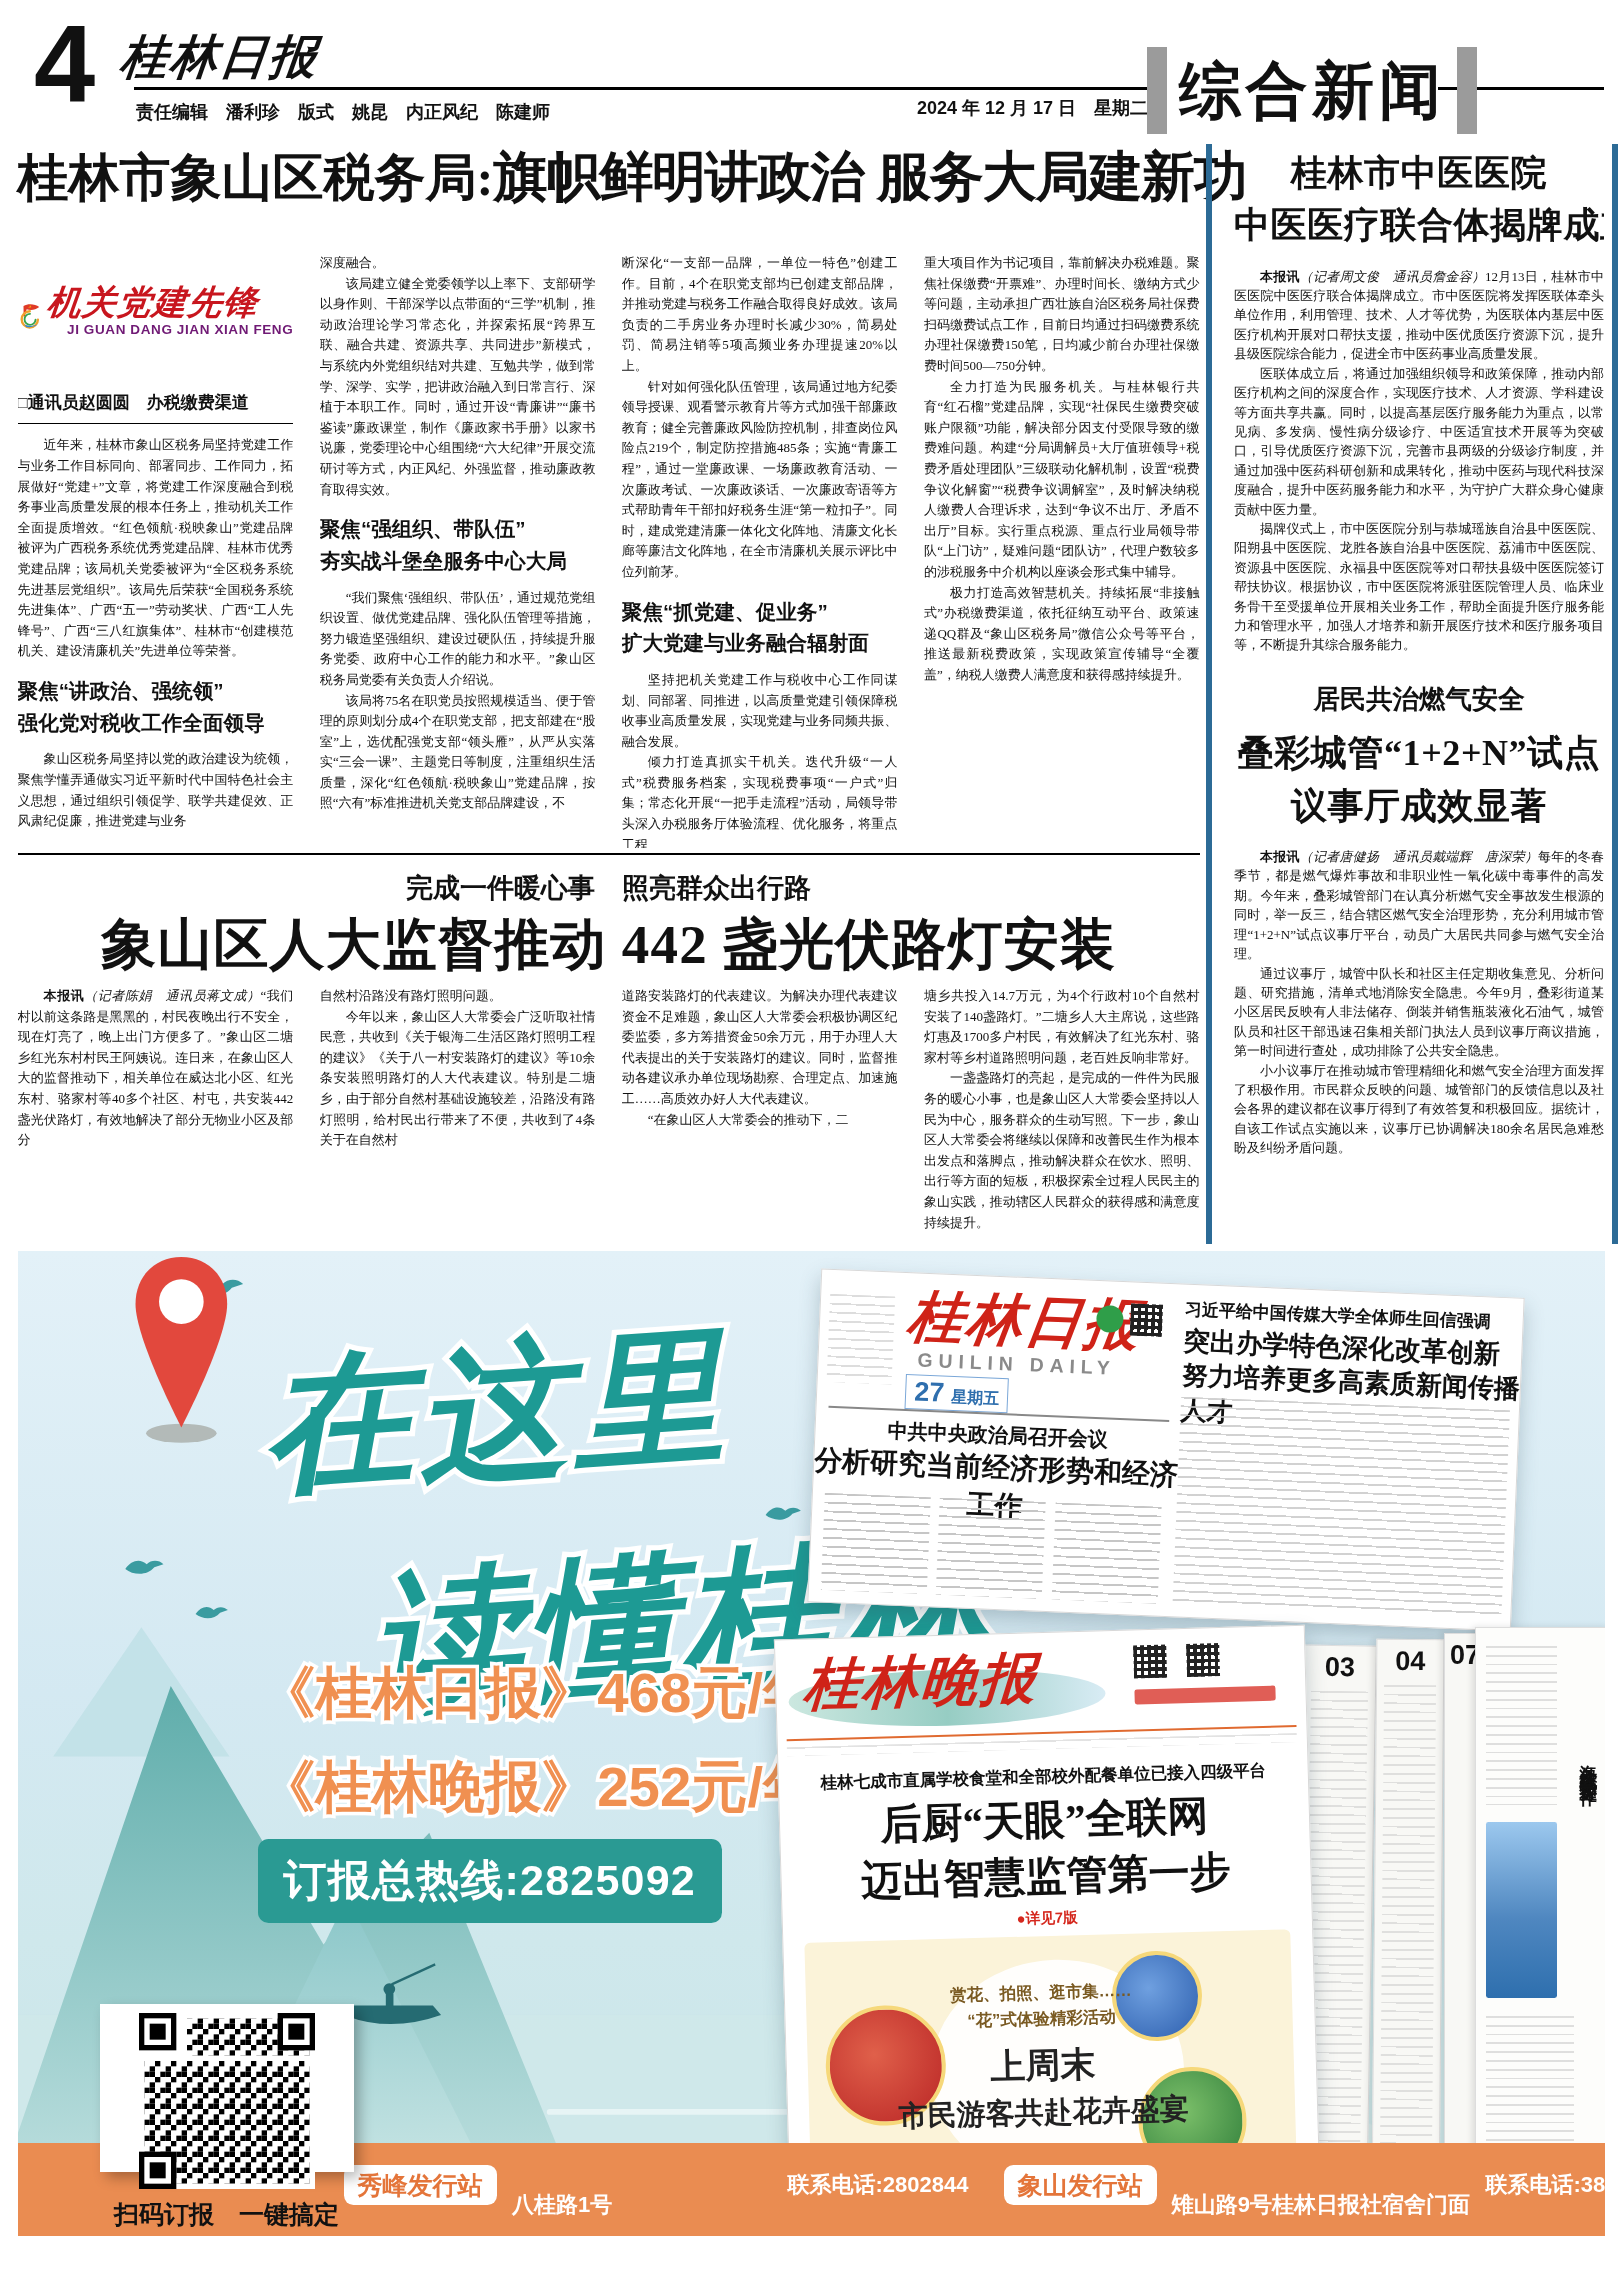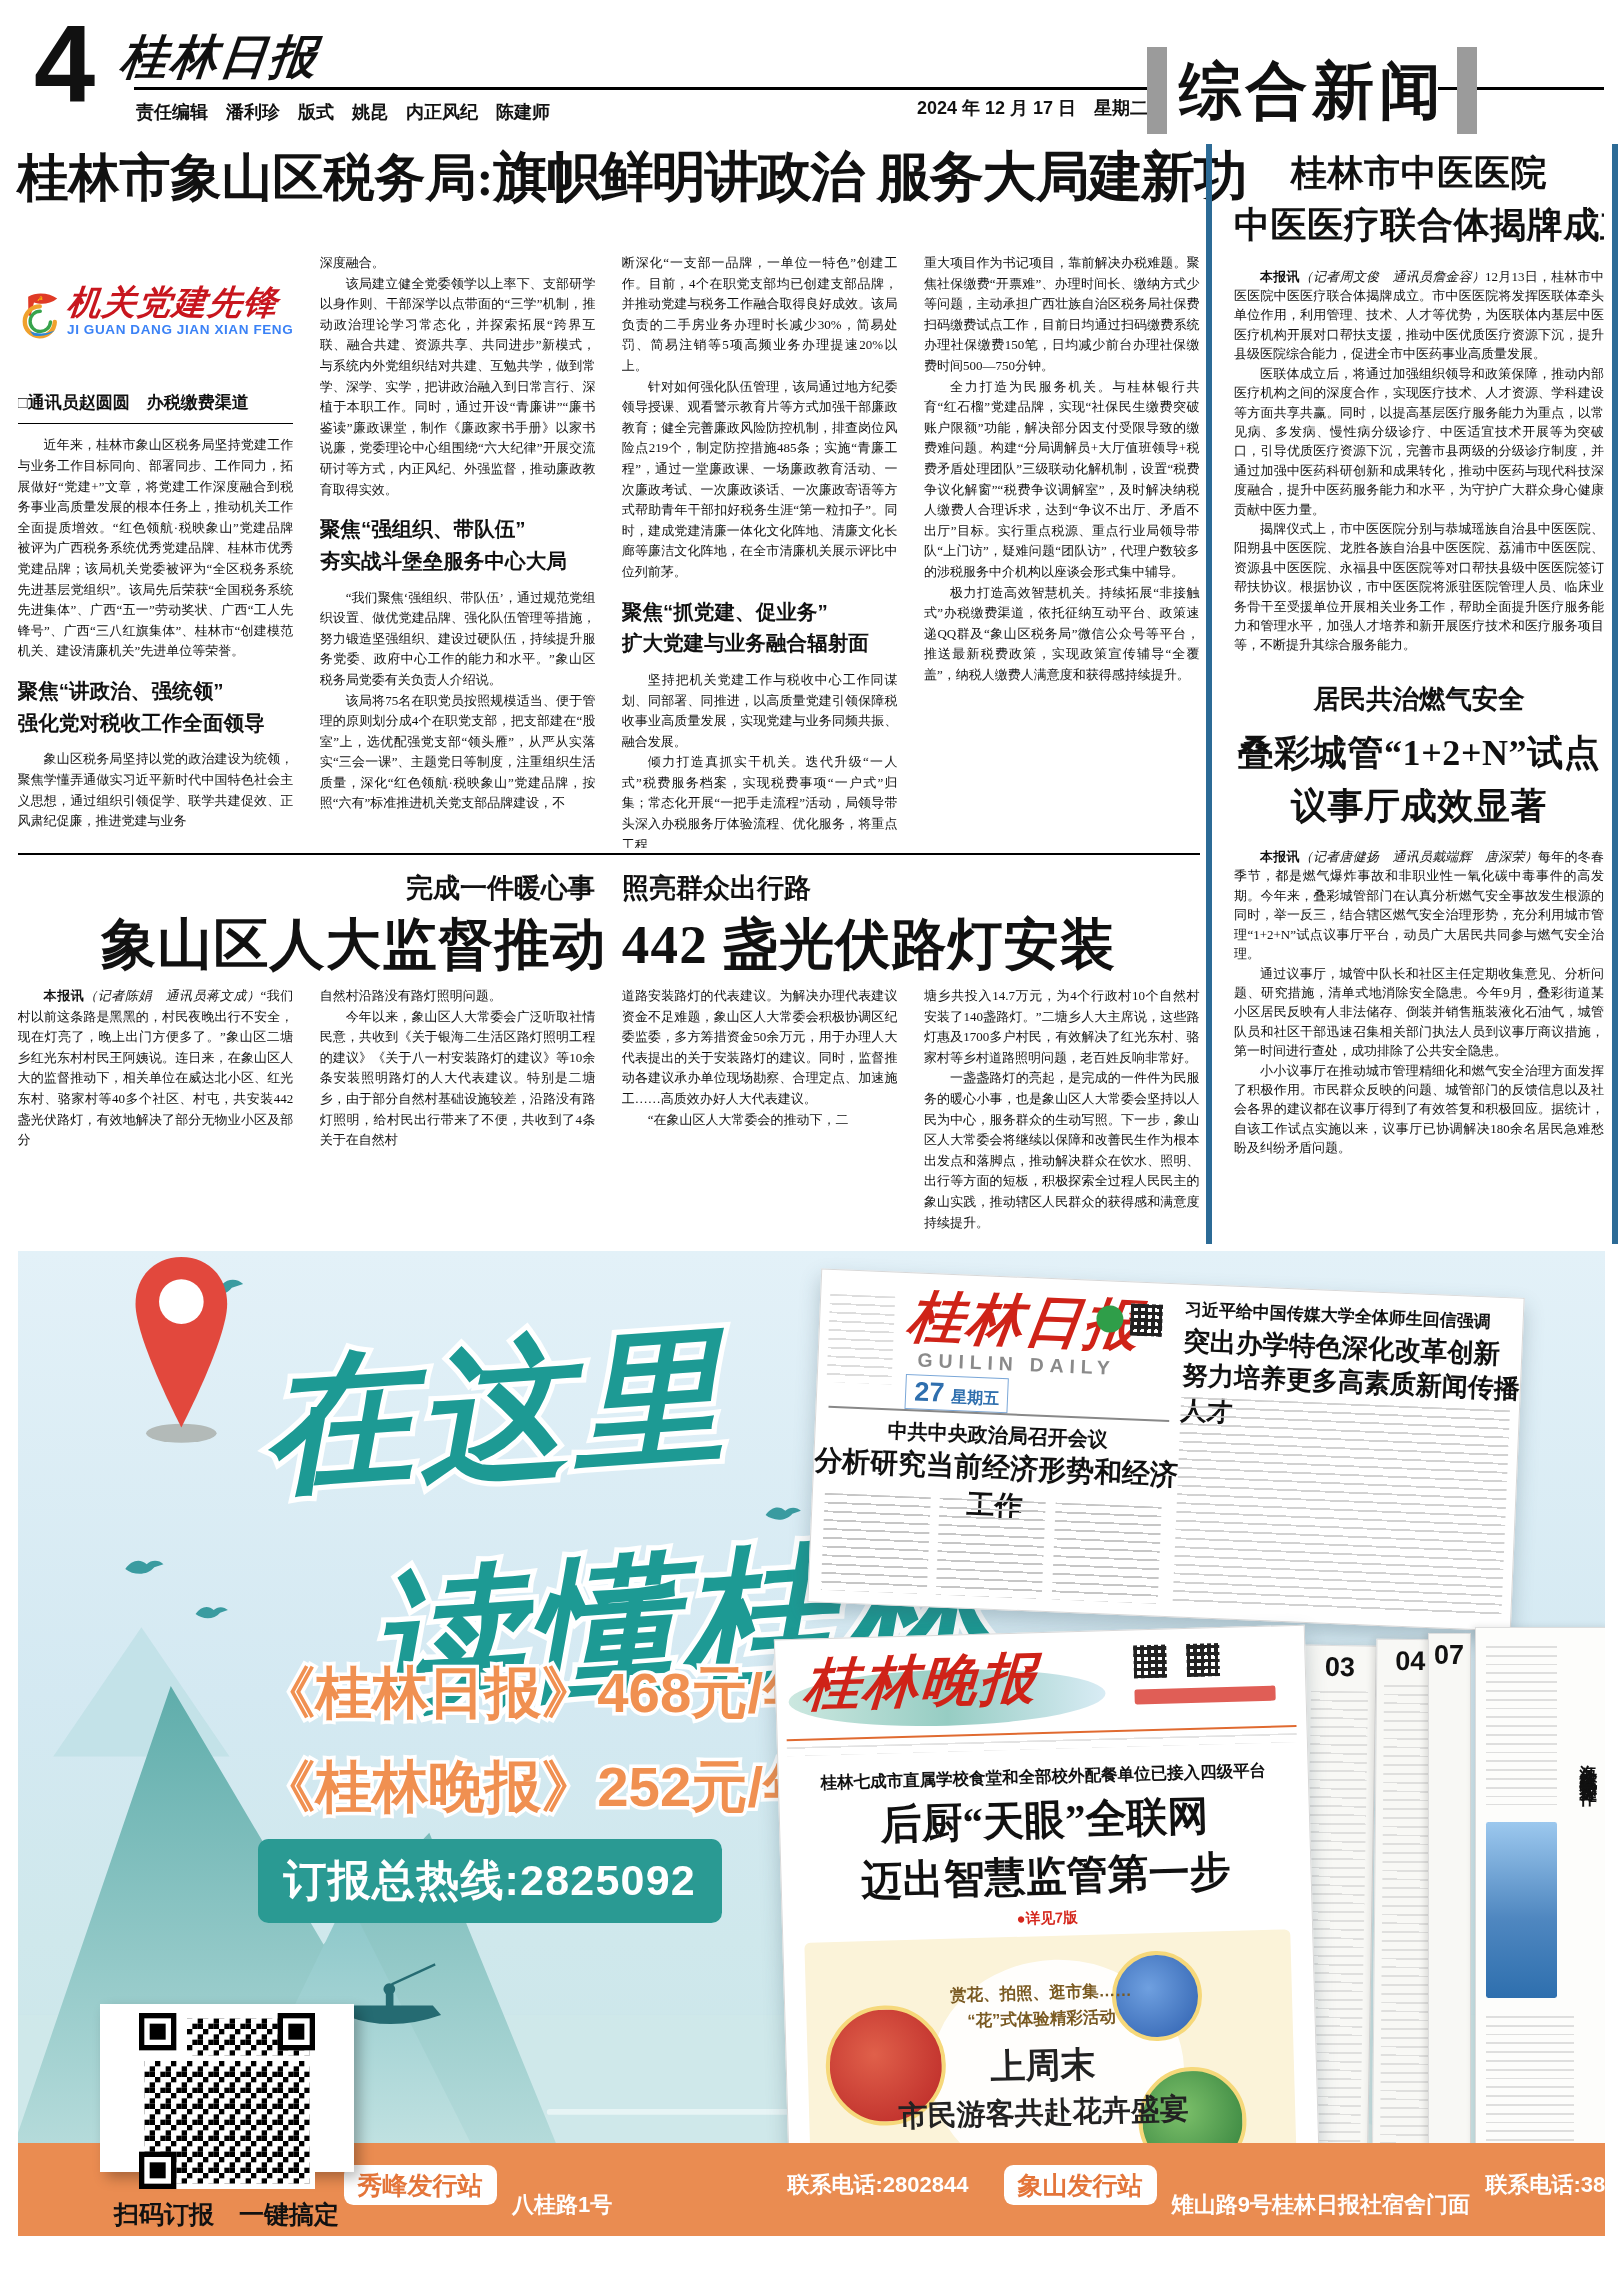--- a/index.html
+++ b/index.html
@@ -30,22 +30,22 @@
   .colwrap{display:flex;gap:26.4px;}
   .ncol{width:276px;overflow:hidden;}
   #lead-cols{left:17.6px;top:253px;width:1182px;height:595px;}
   .btxt{font-size:13px;line-height:20.6px;text-align:justify;}
   .subhead{font-family:"Liberation Sans","DejaVu Sans",sans-serif;font-weight:900;
            font-size:20.6px;line-height:1.55;text-align:left;text-indent:0;margin:13px 0 10.6px;}
   #partylogo{display:flex;align-items:center;gap:5.9px;height:128px;margin-bottom:4.7px;}
   #partylogo .lg-right{display:flex;flex-direction:column;}
   #partylogo .lg-cn{color:#c8161e;font-weight:900;font-size:34px;font-style:italic;
       letter-spacing:1.2px;white-space:nowrap;transform:skewX(-6deg);}
-  #partylogo .lg-py{color:#3b82f6;font-weight:700;font-size:13.5px;letter-spacing:0.6px;
-      font-family:"Liberation Sans","DejaVu Sans",sans-serif;margin-top:5.9px;white-space:nowrap;}
+  #partylogo .lg-py{color:#701a75;font-weight:700;font-size:13.5px;letter-spacing:0.6px;
+      font-family:"Liberation Sans","DejaVu Sans",sans-serif;margin-top:5.9px;white-space:nowrap;margin-left:20px;}
   .bylinebox{font-family:"Liberation Sans","DejaVu Sans",sans-serif;font-weight:700;
       font-size:17px;border-bottom:1.8px solid #000;padding:3.5px 0 9.4px;margin:8.2px 0 11.8px;text-indent:0;}
   .bt-first b{font-family:"Liberation Sans","DejaVu Sans",sans-serif;font-weight:900;}
   .bt-first i{font-style:italic;}
   #lead-mid-rule{left:17.6px;top:853px;width:1182px;height:1.8px;background:#000;}
   
   #mid-overline{left:17.6px;top:870px;width:1182px;text-align:center;font-size:27px;font-weight:900;
       font-family:"Liberation Sans","DejaVu Sans",sans-serif;}
   #mid-title{left:17.6px;top:908px;width:1182px;text-align:center;font-size:55px;font-weight:900;
       letter-spacing:1.2px;white-space:nowrap;}
@@ -301,21 +301,21 @@
 
     <div class="abs" id="folds">
       <div class="fold" style="left:0;top:17.6px;width:71px;height:558px;transform:rotate(1deg);">
         <div class="pnum">03</div>
         <div class="fakelines" style="margin:8.2px 7px;height:505px;opacity:.5;"></div>
       </div>
       <div class="fold" style="left:75px;top:11.8px;width:66px;height:564px;transform:rotate(.5deg);">
         <div class="pnum">04</div>
         <div class="fakelines" style="margin:8.2px 7px;height:511px;opacity:.5;"></div>
       </div>
-      <div class="fold" style="left:129px;top:5.9px;width:41px;height:570px;">
+      <div class="fold" style="left:145px;top:5.9px;width:41px;height:570px;">
         <div class="pnum">07</div>
       </div>
       <div class="fold" style="left:176px;top:0;width:134px;height:588px;background:#fdfdfb;">
         <div class="abs" style="right:9.4px;top:123px;writing-mode:vertical-rl;font-size:17.6px;font-weight:900;letter-spacing:2.4px;">海外统战工作和侨务工作</div>
         <div class="abs" style="left:10.6px;top:194px;width:71px;height:176px;background:linear-gradient(180deg,#9cc8ee 0%,#4f87c0 55%,#2e6fae 100%);border-radius:2.4px;"></div>
         <div class="abs fakelines" style="left:10.6px;top:388px;width:88px;height:176px;opacity:.55;"></div>
         <div class="abs fakelines" style="left:10.6px;top:17.6px;width:71px;height:159px;opacity:.55;"></div>
       </div>
     </div>
 

